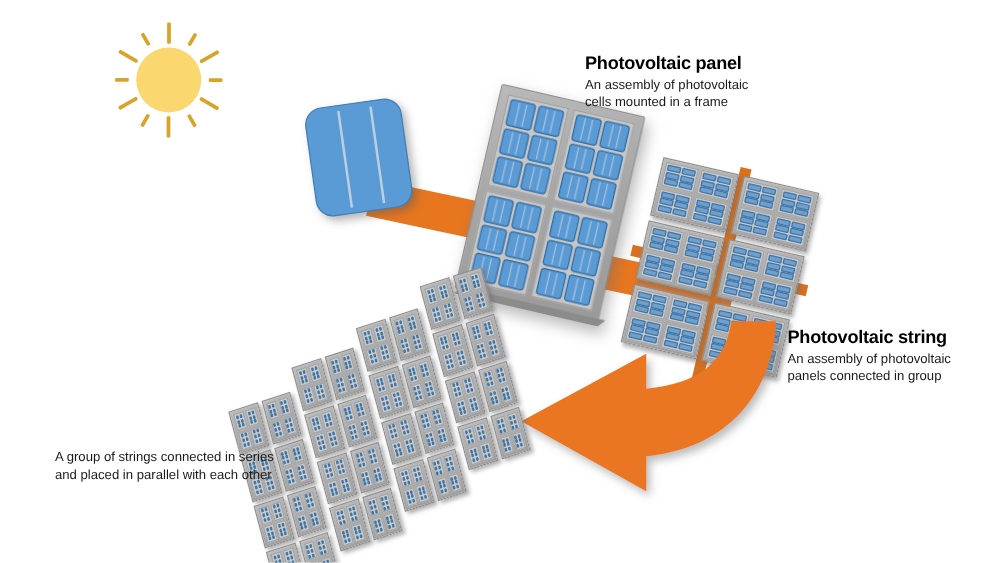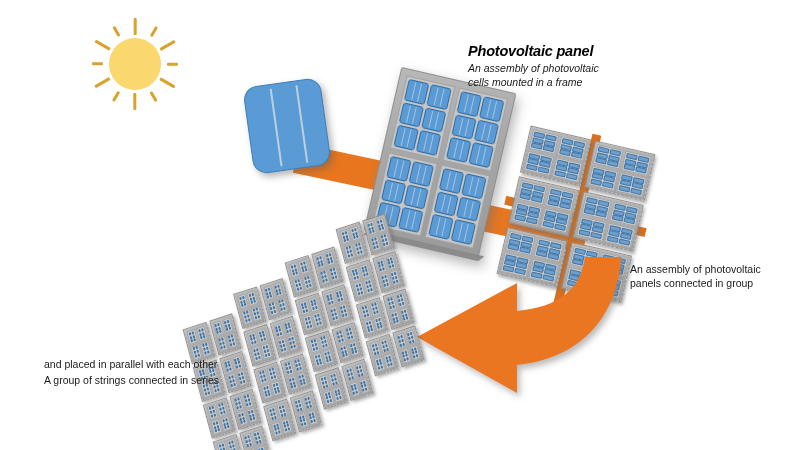--- a/index.html
+++ b/index.html
@@ -25,21 +25,21 @@
   .label-desc{
     font-size:10.5px;
     color:#1a1a1a;
     line-height:1.32;
     margin-top:2px;
     white-space:nowrap;
   }
   .label-title.two-line{white-space:normal;width:110px;line-height:1.5;}
 
   #lbl-cell{left:158px;top:150px;}
-  #lbl-panel{left:468px;top:42px;font-style:italic;}
+  #lbl-panel{left:468px;top:42px;}
   #lbl-string{left:630px;top:261px;}
   #lbl-generator{left:44px;top:358px;}
 
   
   #sun{position:absolute;left:83px;top:12px;width:104px;height:104px;}
   #sun .disc{
     position:absolute;left:26px;top:26px;width:52px;height:52px;
     border-radius:50%;
     background:#fbd770;
   }
@@ -1570,22 +1570,23 @@
   </div>
 
 
   <div class="label-block" id="lbl-panel">
     <div class="label-title">Photovoltaic panel</div>
     <div class="label-desc">An  assembly of photovoltaic</div>
     <div class="label-desc" style="margin-top:0">cells mounted in a frame</div>
   </div>
 
   <div class="label-block" id="lbl-string">
+    <div class="label-title">Photovoltaic string</div>
     <div class="label-desc">An  assembly of photovoltaic</div>
     <div class="label-desc" style="margin-top:0">panels connected in group</div>
   </div>
 
   <div class="label-block" id="lbl-generator">
+    <div class="label-desc">A  group of strings connected in series</div>
     <div class="label-desc" style="margin-top:0">and placed in parallel with each other</div>
-    <div class="label-desc">A  group of strings connected in series</div>
   </div>
 
 </div>
 
 </body></html>

